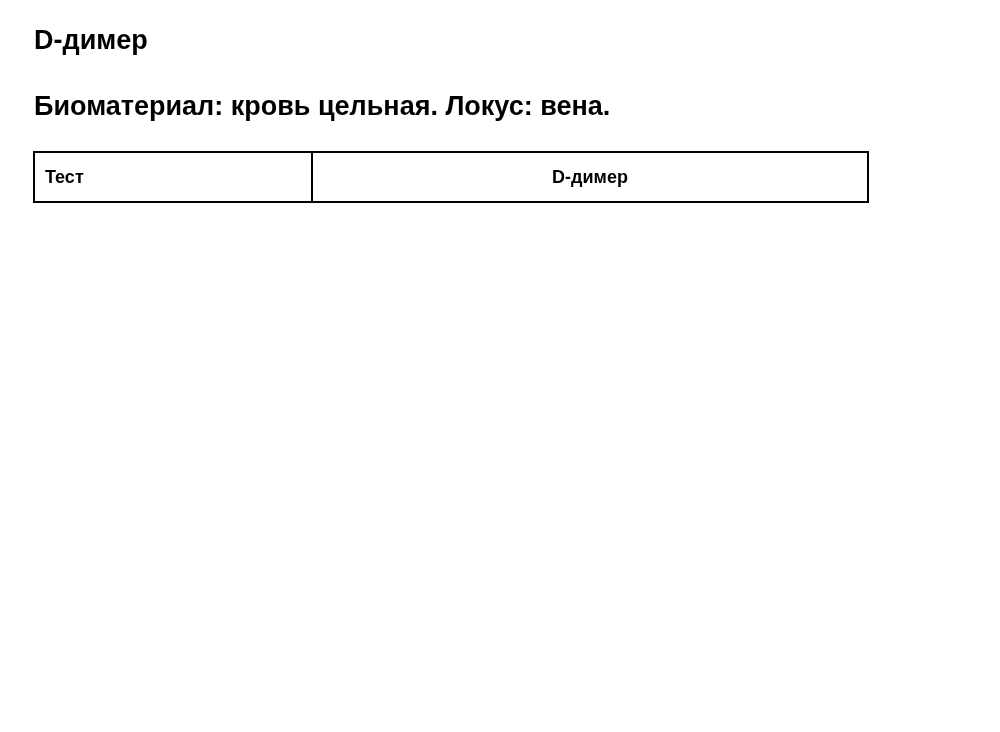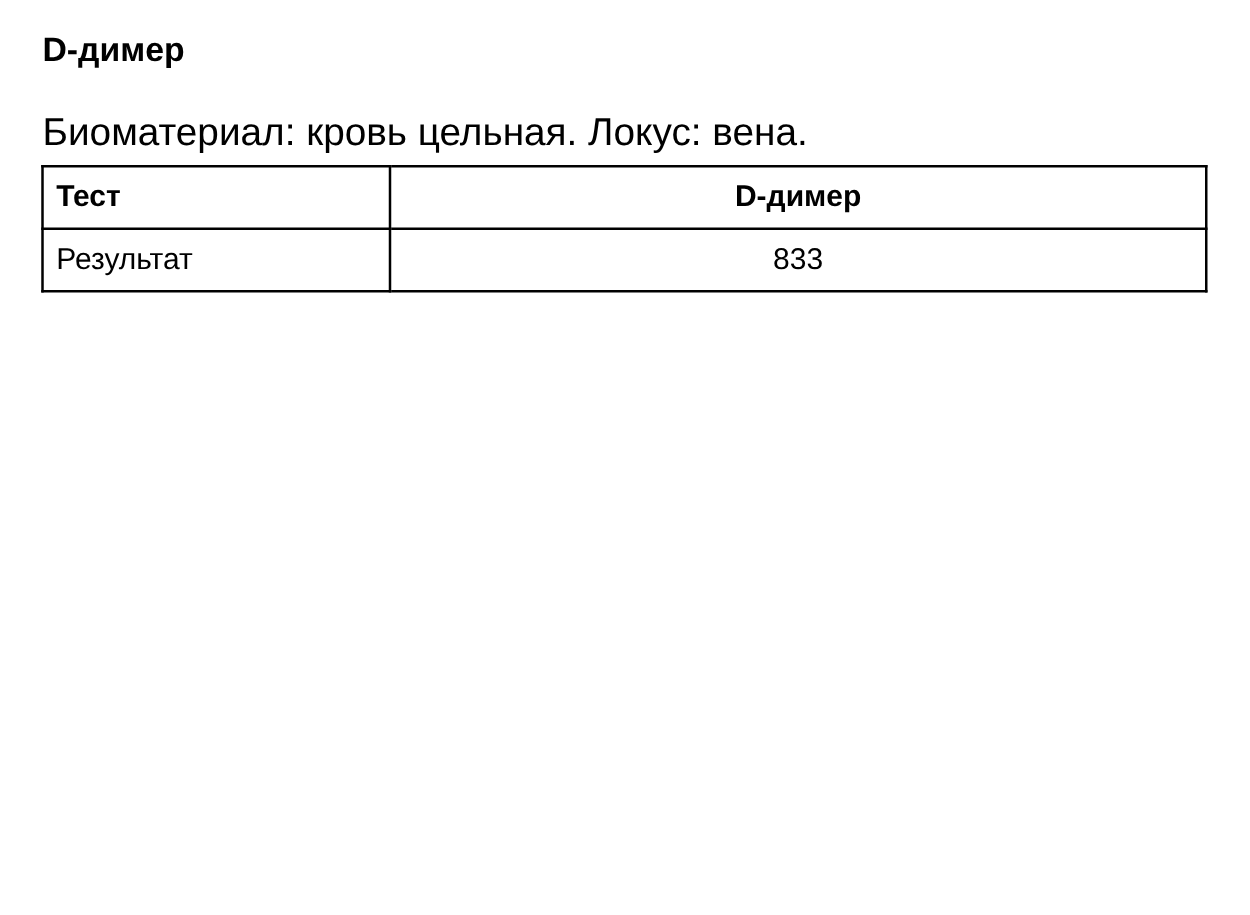--- a/index.html
+++ b/index.html
@@ -22,31 +22,31 @@
       margin: 0;
       font-size: 27px;
       font-weight: bold;
       line-height: 40px;
     }
     .subtitle {
       position: absolute;
       left: 34px;
       top: 86px;
       margin: 0;
-      font-size: 31px;
-      font-weight: normal;
+      font-size: 27px;
+      font-weight: bold;
       line-height: 40px;
     }
     .result-table {
       position: absolute;
       left: 33px;
-      top: 132px;
-      width: 933px;
+      top: 151px;
+      width: 836px;
       border-collapse: collapse;
-      font-size: 24px;
+      font-size: 18px;
       line-height: 28px;
     }
     .result-table td {
       border: 2px solid #000000;
       padding: 10px 10px 10px 10px;
       vertical-align: top;
     }
     .result-table td.label-cell {
       width: 256px;
       text-align: left;
@@ -67,18 +67,14 @@
 
 <h1 class="title">D-димер</h1>
 <h2 class="subtitle">Биоматериал: кровь цельная. Локус: вена.</h2>
 
 <table class="result-table">
   <tbody>
     <tr class="header-row row-h48">
       <td class="label-cell">Тест</td>
       <td class="value-cell">D-димер</td>
     </tr>
-    <tr class="row-h48">
-      <td class="label-cell">Результат</td>
-      <td class="value-cell">833</td>
-    </tr>
   </tbody>
 </table>
 
 </body></html>

